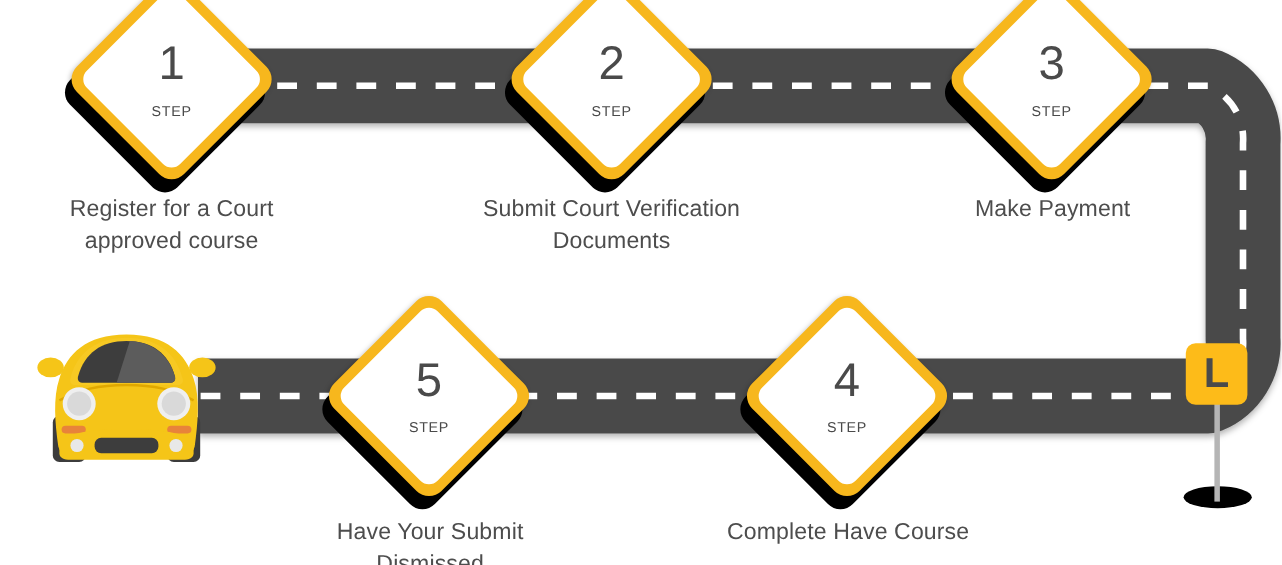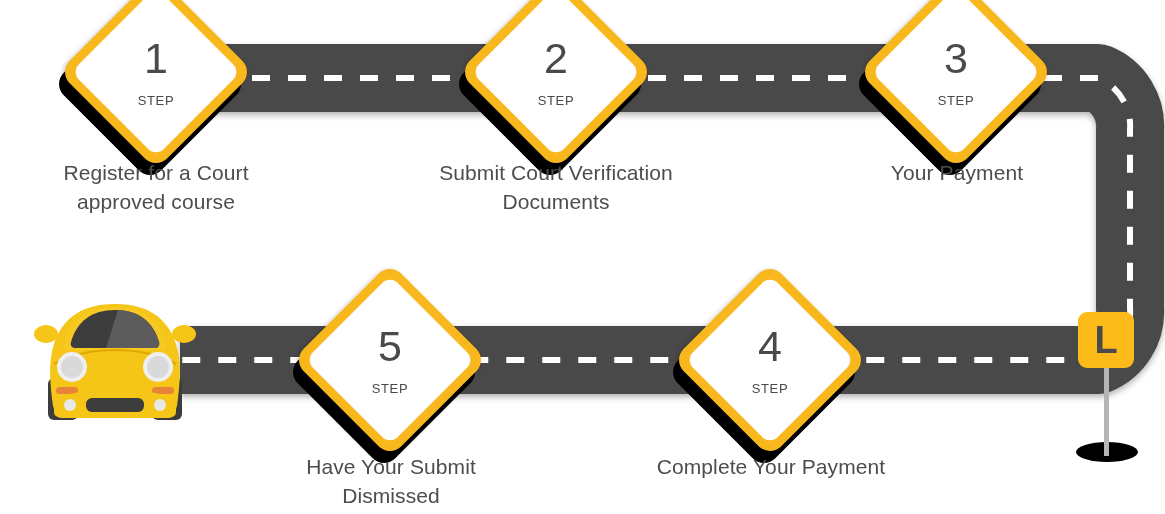--- a/index.html
+++ b/index.html
@@ -70,20 +70,21 @@
   .caption{
     position:absolute;
     text-align:center;
     color:#4d4d4d;
     font-size:21px;
     line-height:29px;
     font-family:"Liberation Sans", sans-serif;
     font-weight:400;
     white-space:pre-line;
     letter-spacing:.1px;
+    margin-top:17px;
   }
 
   
   #l-sign{position:absolute;left:1062px;top:308px;width:90px;height:160px;}
   .l-pole{
     position:absolute;left:42px;top:48px;
     width:5px;height:100px;
     background:#b5b5b5;
   }
   .l-base-shadow{
@@ -227,22 +228,22 @@
           </div>
         </div>
       </div>
     </div>
 
   <div id="captions">
       <div class="caption" style="left: 36px; top: 158px; width: 240px;">Register for a Court
 approved course</div>
       <div class="caption" style="left: 426px; top: 158px; width: 260px;">Submit Court Verification
 Documents</div>
-      <div class="caption" style="left: 846px; top: 158px; width: 222px;">Your Payment</div>
-      <div class="caption" style="left: 655px; top: 452px; width: 232px;">Complete Your Payment</div>
+      <div class="caption" style="left: 846px; top: 158px; width: 222px;">Make Payment</div>
+      <div class="caption" style="left: 655px; top: 452px; width: 232px;">Complete Have Course</div>
       <div class="caption" style="left: 290px; top: 452px; width: 202px;">Have Your Submit
 Dismissed</div>
     </div>
 
   <div id="l-sign">
     <div class="l-base-shadow"></div>
     <div class="l-pole"></div>
     <div class="l-plate"></div>
     <div class="l-letter">L</div>
   </div>

